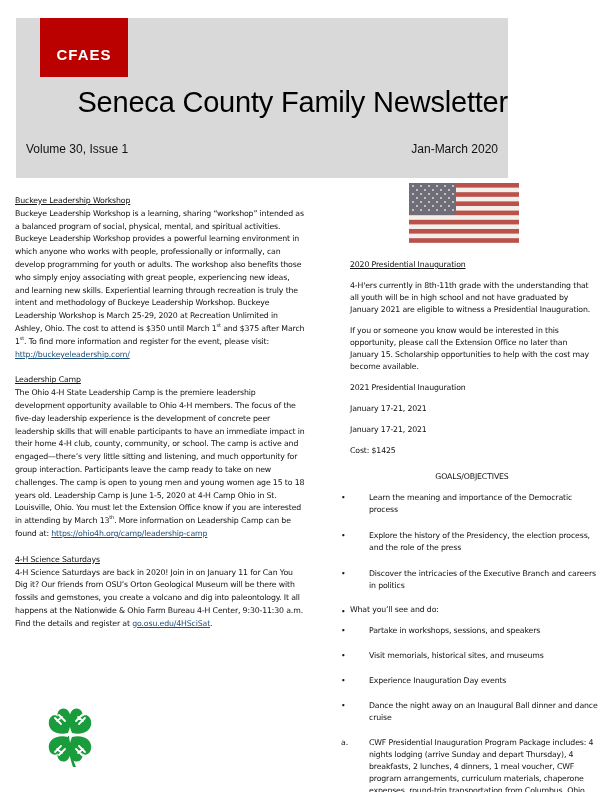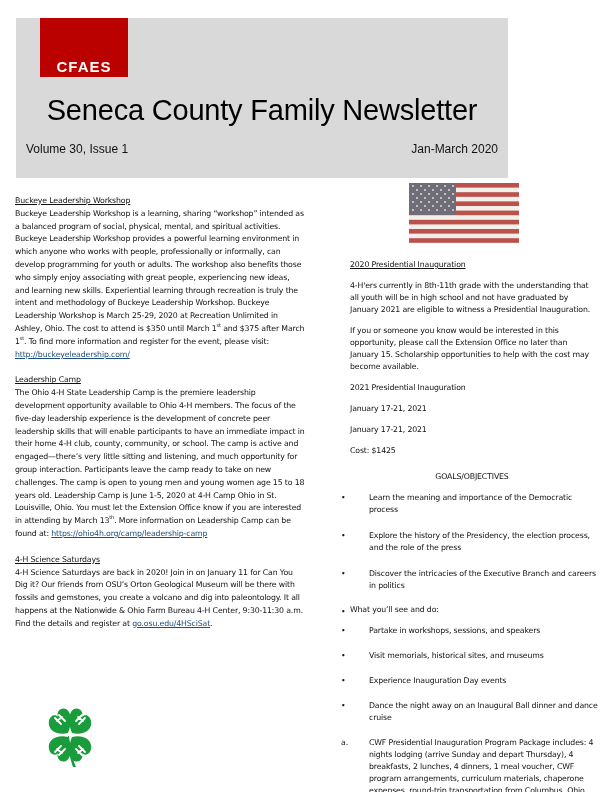--- a/index.html
+++ b/index.html
@@ -5,22 +5,22 @@
   html, body { margin: 0; padding: 0; background: #ffffff; }
   body { width: 612px; height: 792px; position: relative; overflow: hidden;
          font-family: "DejaVu Sans", sans-serif; color: #111; }
 
   .header { position: absolute; left: 16px; top: 18px; width: 492px; height: 160px;
             background: #d9d9d9; }
   .header { width: 492px; }
   .logo { position: absolute; left: 24px; top: 0; width: 88px; height: 59px; background: #bb0000;
           display: flex; align-items: flex-end; justify-content: center; }
   .logo span { color: #fff; font-family: "Liberation Sans", sans-serif; font-weight: bold;
-               font-size: 15px; letter-spacing: 1px; padding-bottom: 2px; }
-  .title { position: absolute; left: 0; right: 0; top: 76px; text-align: center;
+               font-size: 15px; letter-spacing: 1px; padding-bottom: 14px; }
+  .title { position: absolute; left: 0; right: 0; top: 68px; text-align: right;
            font-family: "Liberation Sans", sans-serif; font-size: 29px; color: #000;
            letter-spacing: -0.2px; }
   .volume { position: absolute; left: 10px; top: 124px; font-family: "Liberation Sans", sans-serif;
             font-size: 12px; color: #111; }
   .date { position: absolute; right: 10px; top: 117px; font-family: "Liberation Sans", sans-serif;
           font-size: 12px; color: #111; margin-top: 7px; }
 
   .col-left { position: absolute; left: 15px; top: 195px; width: 290px;
               font-family: "DejaVu Sans", sans-serif; font-size: 7.8px; line-height: 12.8px;
               letter-spacing: -0.15px; color: #111; }

